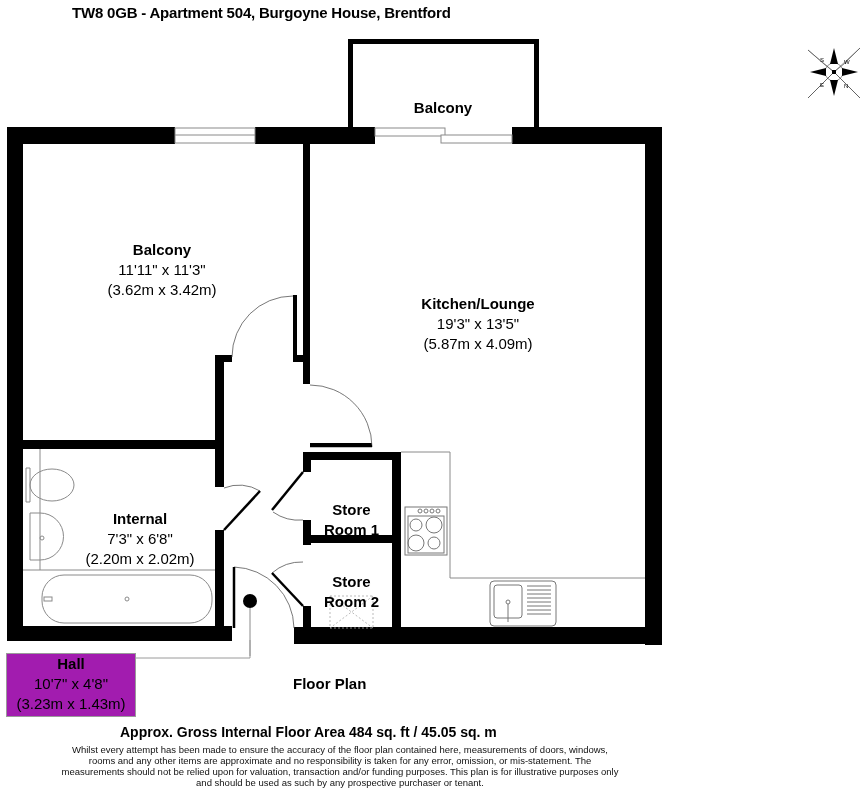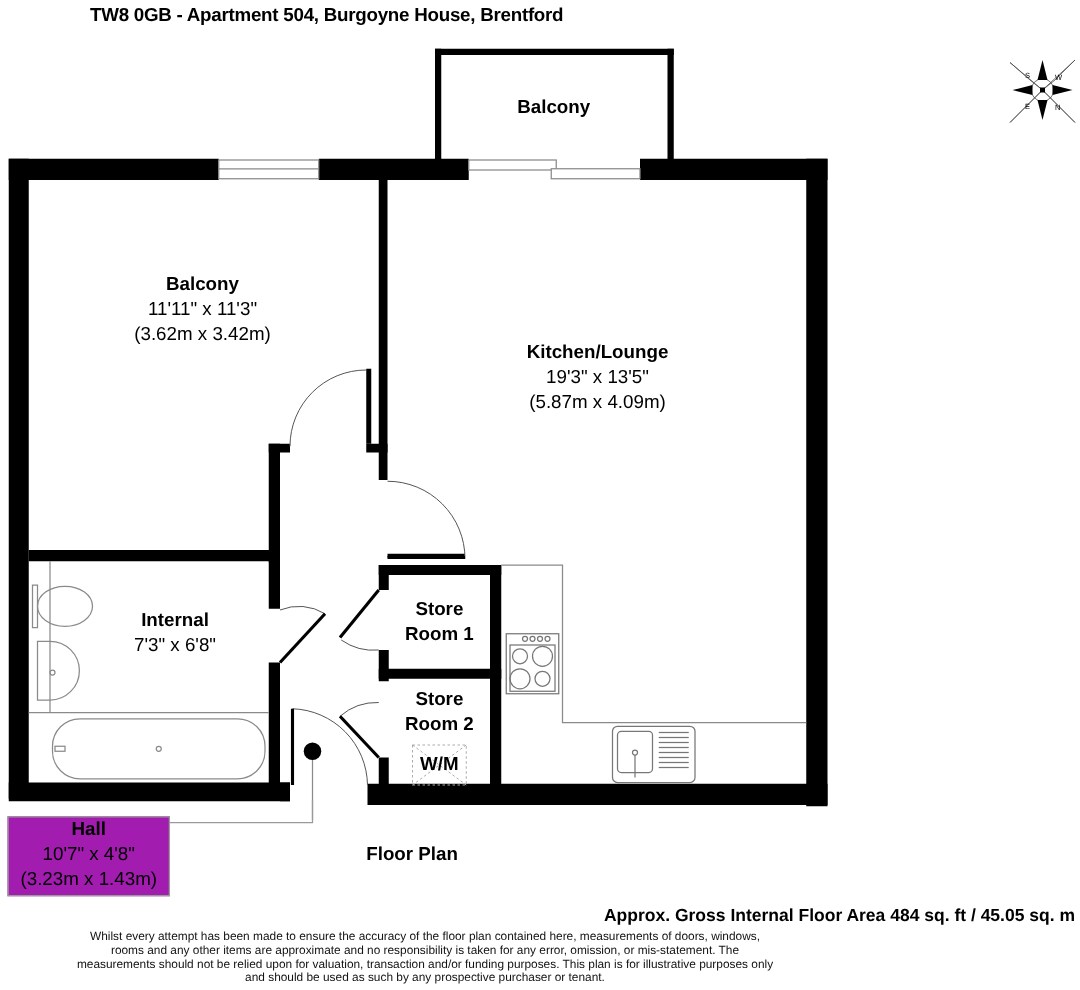--- a/index.html
+++ b/index.html
@@ -1,25 +1,25 @@
 <!DOCTYPE html>
 <html><head>
 <meta charset="utf-8">
 <style>
   html, body { margin: 0; padding: 0; background: #ffffff; }
   body { width: 864px; height: 792px; position: relative; overflow: hidden; font-family: "Liberation Sans", sans-serif; color: #000; }
   .title { position: absolute; left: 0; top: 4px; width: 864px; text-align: left; padding-left: 72px; box-sizing: border-box; font-size: 15px; font-weight: bold; letter-spacing: -0.2px; }
   svg.plan { position: absolute; left: 0; top: 0; }
-  .lbl { position: absolute; text-align: center; line-height: 20px; font-size: 15px; }
+  .lbl { position: absolute; text-align: center; line-height: 20px; font-size: 15px; margin-top: 22px; }
   .lbl .name { font-weight: bold; display: block; }
   .lbl .dim { display: block; }
   .hall-box { position: absolute; left: 6px; top: 653px; width: 128px; height: 62px; border: 1px solid #9a9a9a; background: #a21caf; text-align: center; font-size: 15px; line-height: 20px; }
   .hall-box .name { font-weight: bold; display: block; }
   .floor-plan-label { position: absolute; left: 293px; top: 661px; font-size: 15px; font-weight: bold; margin-top: 14px; }
-  .area { position: absolute; left: 0; width: 860px; top: 724px; text-align: right; padding-left: 120px; box-sizing: border-box; font-size: 14px; font-weight: bold; }
+  .area { position: absolute; left: 0; width: 860px; top: 724px; text-align: left; padding-left: 120px; box-sizing: border-box; font-size: 14px; font-weight: bold; }
   .disclaimer { position: absolute; left: 60px; width: 560px; top: 744px; text-align: center; font-size: 9.5px; line-height: 11px; color: #111; }
   .compass { position: absolute; left: 806px; top: 42px; width: 56px; height: 60px; }
 </style>
 </head>
 <body>
 
 <div class="title">TW8 0GB - Apartment 504, Burgoyne House, Brentford</div>
 
 <svg class="plan" width="864" height="792" viewBox="0 0 864 792" xmlns="http://www.w3.org/2000/svg">
 
@@ -200,20 +200,21 @@
 
 <div class="lbl" style="left:398px; top:272px; width:160px;">
   <span class="name">Kitchen/Lounge</span>
   <span class="dim">19'3" x 13'5"</span>
   <span class="dim">(5.87m x 4.09m)</span>
 </div>
 
 <div class="lbl" style="left:66px; top:487px; width:148px;">
   <span class="name">Internal</span>
   <span class="dim">7'3" x 6'8"</span>
+  <span class="dim">(2.20m x 2.02m)</span>
 </div>
 
 <div class="lbl" style="left:311px; top:478px; width:81px;">
   <span class="name">Store</span>
   <span class="name">Room 1</span>
 </div>
 
 <div class="lbl" style="left:311px; top:550px; width:81px;">
   <span class="name">Store</span>
   <span class="name">Room 2</span>

